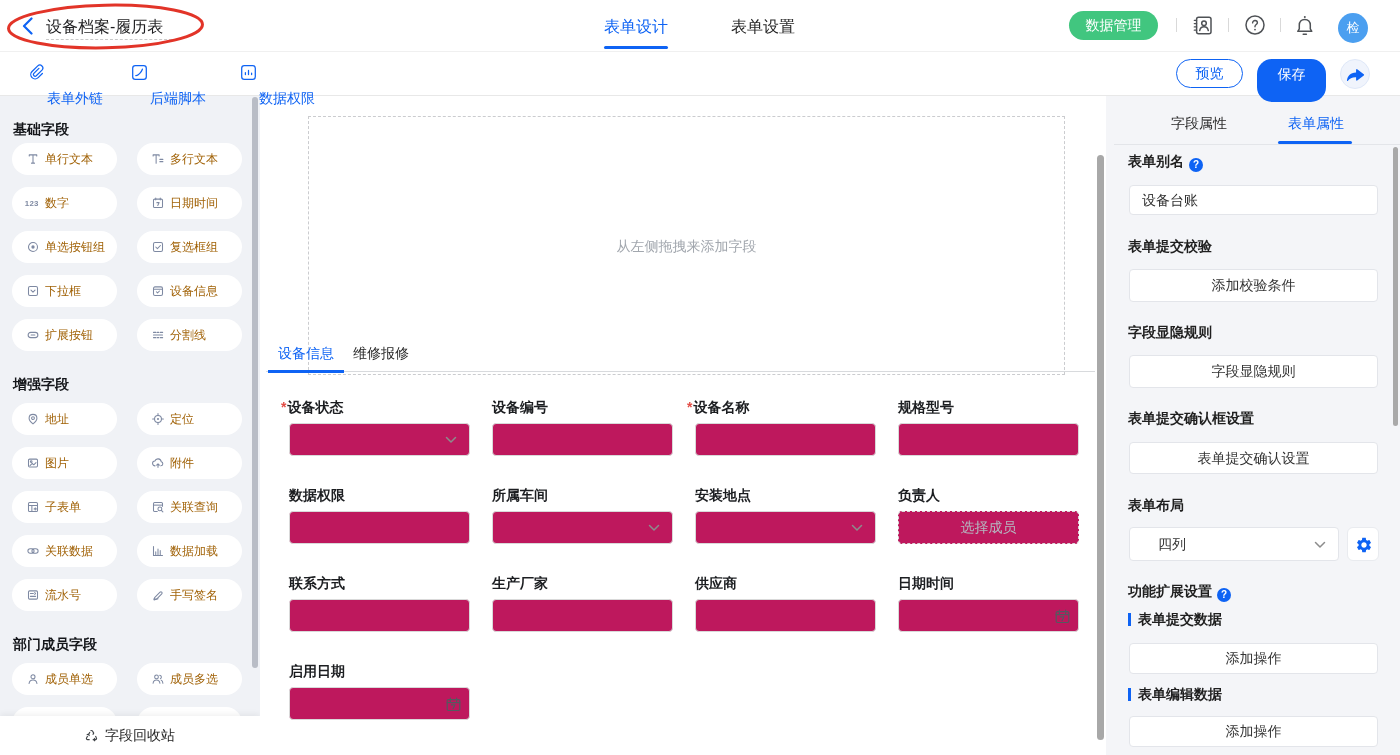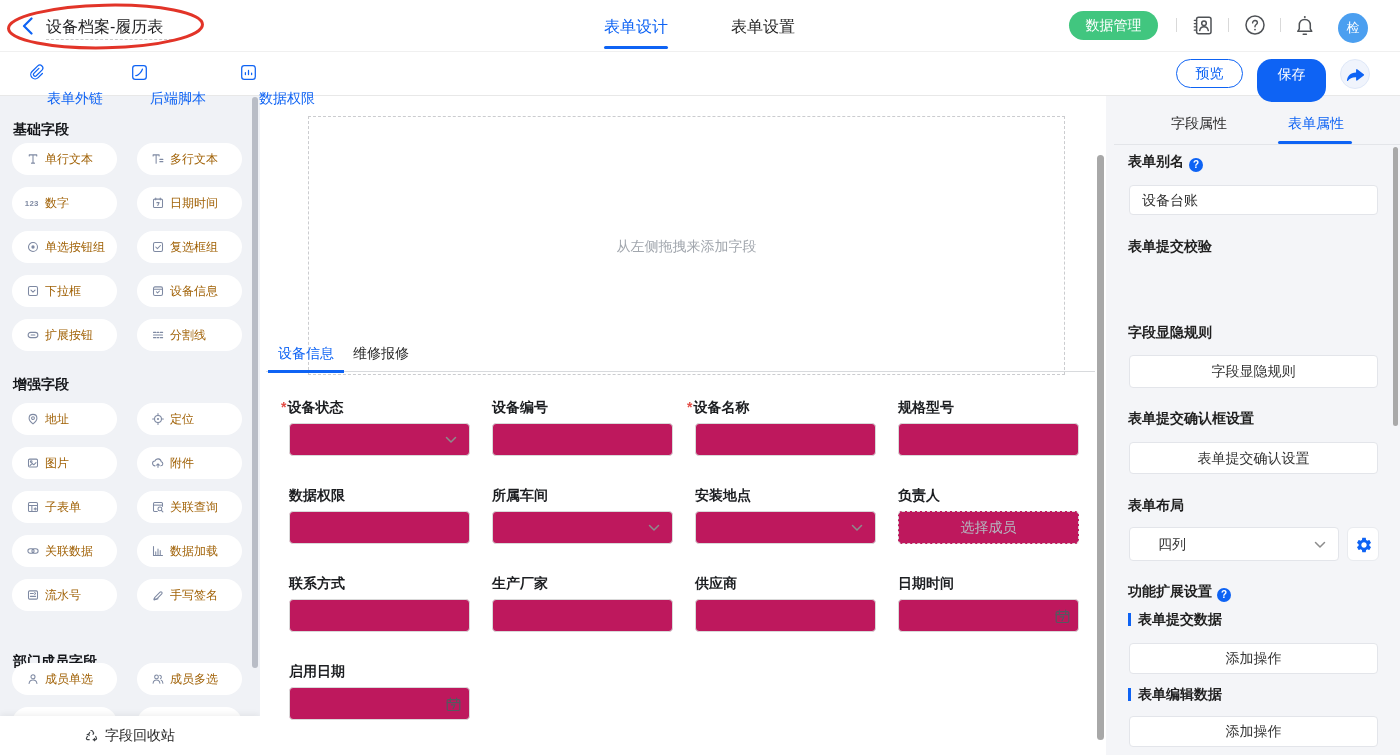--- a/index.html
+++ b/index.html
@@ -282,21 +282,21 @@
       <span class="ptxt">流水号</span>
     </div>
   <div class="pill p2" style="top:483px">
       <svg class="pic" viewBox="0 0 16 16" fill="none" stroke="#7e89a2" stroke-width="1.4" stroke-linecap="round" stroke-linejoin="round">
         <path d="M2.5 13.5c2.5-0.8 3.5 0.3 5.5-0.5"></path>
         <path d="M3.5 11.5l7.2-7.2a1.6 1.6 0 0 1 2.3 2.3L5.8 13.8l-3 0.7z"></path>
       </svg>
       <span class="ptxt">手写签名</span>
     </div>
 
-  <div class="sechead" style="top:557px">部门成员字段</div>
+  <div class="sechead" style="top:540px">部门成员字段</div>
 
   <div class="pill p1" style="top:567px">
       <svg class="pic" viewBox="0 0 16 16" fill="none" stroke="#7e89a2" stroke-width="1.4" stroke-linecap="round">
         <circle cx="8" cy="5" r="2.7"></circle>
         <path d="M2.8 14c0.3-3.1 2.3-4.7 5.2-4.7s4.9 1.6 5.2 4.7"></path>
       </svg>
       <span class="ptxt">成员单选</span>
     </div>
   <div class="pill p2" style="top:567px">
       <svg class="pic" viewBox="0 0 16 16" fill="none" stroke="#7e89a2" stroke-width="1.4" stroke-linecap="round">
@@ -383,20 +383,21 @@
 <div id="panel">
   <div class="ptab" id="ptab1">字段属性</div>
   <div class="ptab" id="ptab2">表单属性</div>
   <div id="ptabBar"></div>
   <div id="pdivider"></div>
 
   <div class="plabel" style="top:57px">表单别名<span class="qmark">?</span></div>
   <div style="position:absolute;left:23px;top:89px;width:249px;height:30px;background:#fff;border:1px solid #e3e5ea;border-radius:4px;font-size:14px;color:#333;line-height:28px;padding-left:12px">设备台账</div>
 
   <div class="plabel" style="top:142px">表单提交校验</div>
+  <div class="pbtn" style="top:173px"><span>添加校验条件</span></div>
 
   <div class="plabel" style="top:228px">字段显隐规则</div>
   <div class="pbtn" style="top:259px"><span>字段显隐规则</span></div>
 
   <div class="plabel" style="top:314px">表单提交确认框设置</div>
   <div class="pbtn" style="top:346px; height:32px"><span>表单提交确认设置</span></div>
 
   <div class="plabel" style="top:401px">表单布局</div>
   <div style="position:absolute;left:23px;top:431px;width:210px;height:34px;background:#fff;border:1px solid #e3e5ea;border-radius:4px;font-size:14px;color:#333;line-height:32px;padding-left:28px">四列
     <svg style="position:absolute;right:12px;top:13px" width="12" height="8" viewBox="0 0 12 8">

